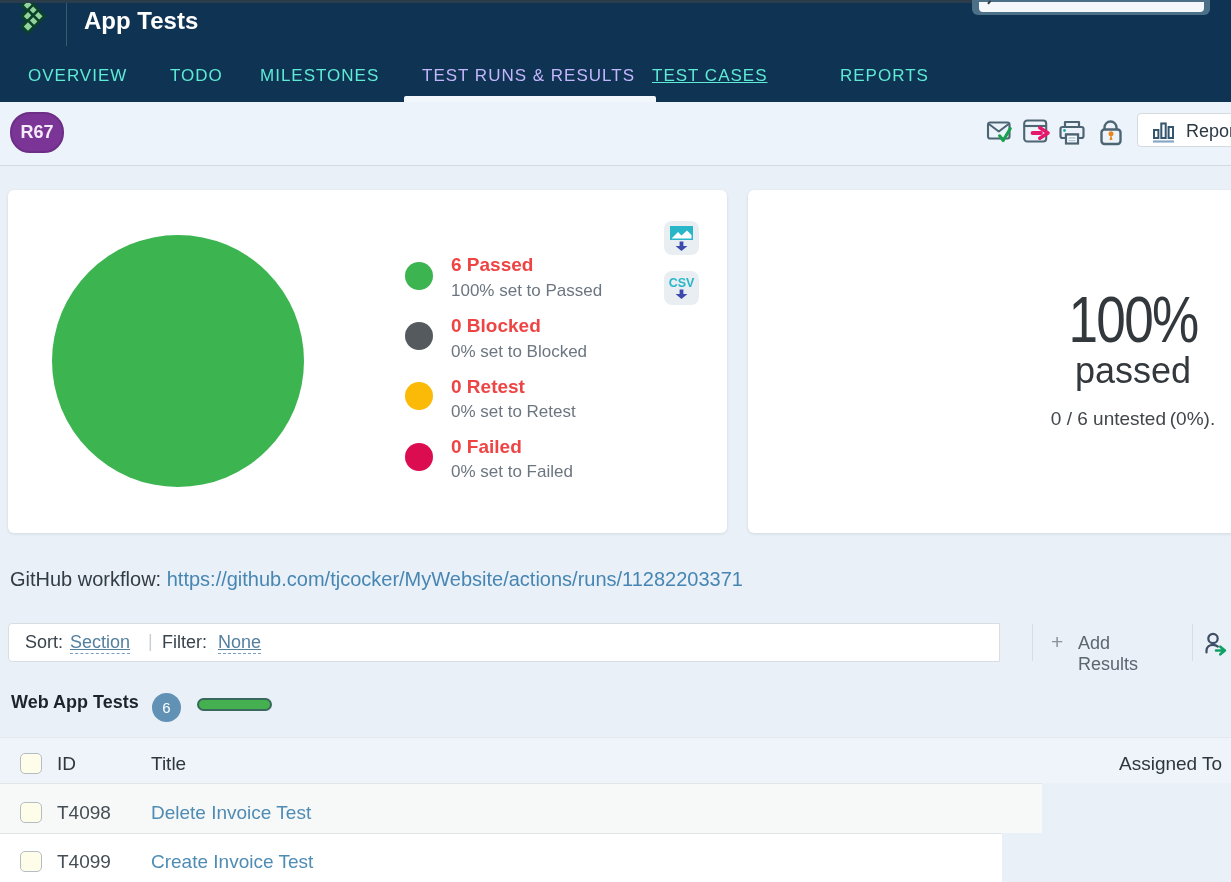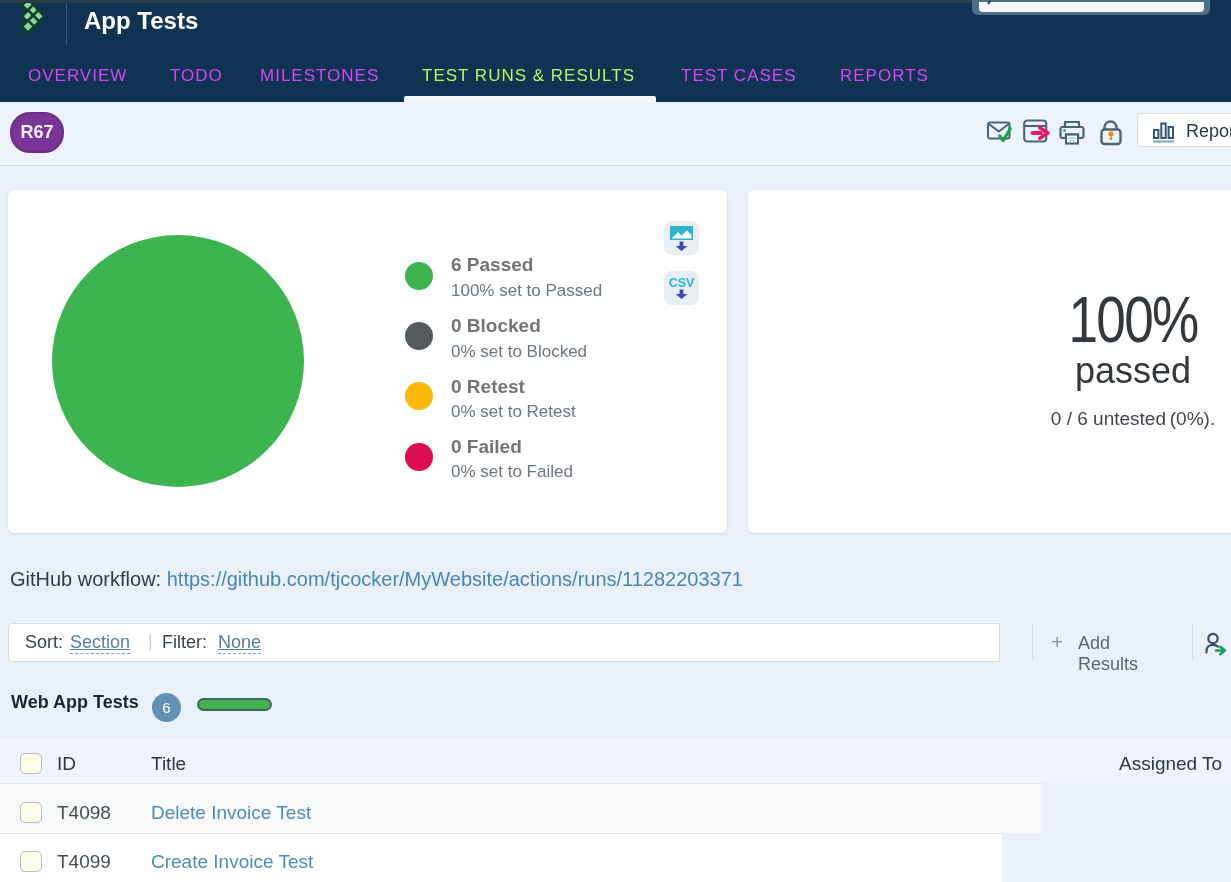--- a/index.html
+++ b/index.html
@@ -5,41 +5,41 @@
   * { margin:0; padding:0; box-sizing:border-box; }
   html,body { width:1231px; height:882px; overflow:hidden; }
   body { font-family:"Liberation Sans", sans-serif; background:#e9f0f7; position:relative; }
   .abs { position:absolute; }
 
   
   #hdr { position:absolute; left:0; top:0; width:1231px; height:102px; background:#0f3453; }
   #topstrip { position:absolute; left:0; top:0; width:972px; height:3px; background:#2b3d4b; }
   #logodiv { position:absolute; left:66px; top:2px; width:1px; height:44px; background:#3c5a6e; }
   #apptitle { position:absolute; left:84px; top:7px; color:#fff; font-size:24px; font-weight:bold; letter-spacing:0px; }
-  .nav { position:absolute; top:66px; font-size:17px; letter-spacing:1px; color:#d946ef; }
-  .nav.active { color:#bef264; }
+  .nav { position:absolute; top:66px; font-size:17px; letter-spacing:1px; color:#5eead4; }
+  .nav.active { color:#c4b5fd; }
   #tabline { position:absolute; left:404px; top:96px; width:252px; height:6px; background:#f2f7fc; border-radius:2px 2px 0 0; }
   #searchwrap { position:absolute; left:972px; top:0; width:238px; height:15px; background:#4d7089; border-radius:0 0 6px 6px; }
   #searchbox { position:absolute; left:7px; top:2px; width:225px; height:10px; background:#f4f8fb; border-radius:0 0 4px 4px; }
 
   
   #sub { position:absolute; left:0; top:102px; width:1231px; height:64px; background:#ecf3fa; border-bottom:1px solid #d6dbe0; }
   #r67 { position:absolute; left:10px; top:10px; width:54px; height:41px; background:#7b3596; border:2px solid #6c2e87; border-radius:20px; color:#f6ecf9; font-weight:bold; font-size:18px; text-align:center; line-height:37px; }
   #runtitle { position:absolute; left:77px; top:16px; font-size:25px; font-weight:bold; color:#1e2a33; letter-spacing:-0.3px; }
   .hicon { position:absolute; top:17px; }
   #reportbtn { position:absolute; left:1137px; top:11px; width:114px; height:34px; background:#ffffff; border:1px solid #d4dade; border-radius:4px 0 0 4px; }
   #reportbtn span { position:absolute; left:48px; top:7px; font-size:18px; color:#2b3844; }
 
   
   .card { position:absolute; background:#fff; border-radius:6px; box-shadow:0 1px 3px rgba(40,60,80,0.12); }
   #card1 { left:8px; top:190px; width:719px; height:343px; }
   #card2 { left:748px; top:190px; width:700px; height:343px; }
   #pie { position:absolute; left:44px; top:45px; width:252px; height:252px; border-radius:50%; background:#3cb450; }
   .lgdot { position:absolute; width:28px; height:28px; border-radius:50%; }
-  .lgt { position:absolute; left:443px; font-size:19px; font-weight:bold; color:#737373; }
+  .lgt { position:absolute; left:443px; font-size:19px; font-weight:bold; color:#ef4444; }
   .lgs { position:absolute; left:443px; font-size:17px; color:#6c7680; }
   .expbtn { position:absolute; left:656px; width:35px; height:34px; background:#e9eef3; border-radius:8px; }
   #pct { position:absolute; left:235px; top:93px; width:300px; text-align:center; color:#33383d; }
   #pct .big { font-size:64px; letter-spacing:-2px; color:#33383d; transform:scaleX(0.83); }
   #pct .mid { font-size:36px; margin-top:-7px; color:#33383d; }
   #pct .small { font-size:19px; margin-top:16px; color:#41464b; }
 
   
   #gh { position:absolute; left:10px; top:568px; font-size:20px; color:#323c44; }
   #gh a { color:#4786b3; text-decoration:none; }
@@ -75,21 +75,21 @@
       <rect x="-4.3" y="-4.3" width="8.6" height="8.6" transform="translate(16.2,21.4) rotate(45)"></rect>
       <rect x="-4.3" y="-4.3" width="8.6" height="8.6" transform="translate(11,26.6) rotate(45)"></rect>
     </g>
   </svg>
   <div id="logodiv"></div>
   <div id="apptitle">App Tests</div>
   <div class="nav" style="left:28px;">OVERVIEW</div>
   <div class="nav" style="left:170px;">TODO</div>
   <div class="nav" style="left:260px;">MILESTONES</div>
   <div class="nav active" style="left:422px;">TEST RUNS &amp; RESULTS</div>
-  <div class="nav" style="left:681px;">TEST CASES</div>
+  <div class="nav" style="left:652px;text-decoration:underline;">TEST CASES</div>
   <div class="nav" style="left:840px;">REPORTS</div>
   <div id="tabline"></div>
   <div id="searchwrap">
       <div id="searchbox"></div>
       <div style="position:absolute;left:16px;top:1px;width:4px;height:4px;border-left:2px solid #303a42;transform:rotate(40deg);"></div>
     </div>
   <div id="topstrip"></div>
 </div>
 
 <div id="sub">

